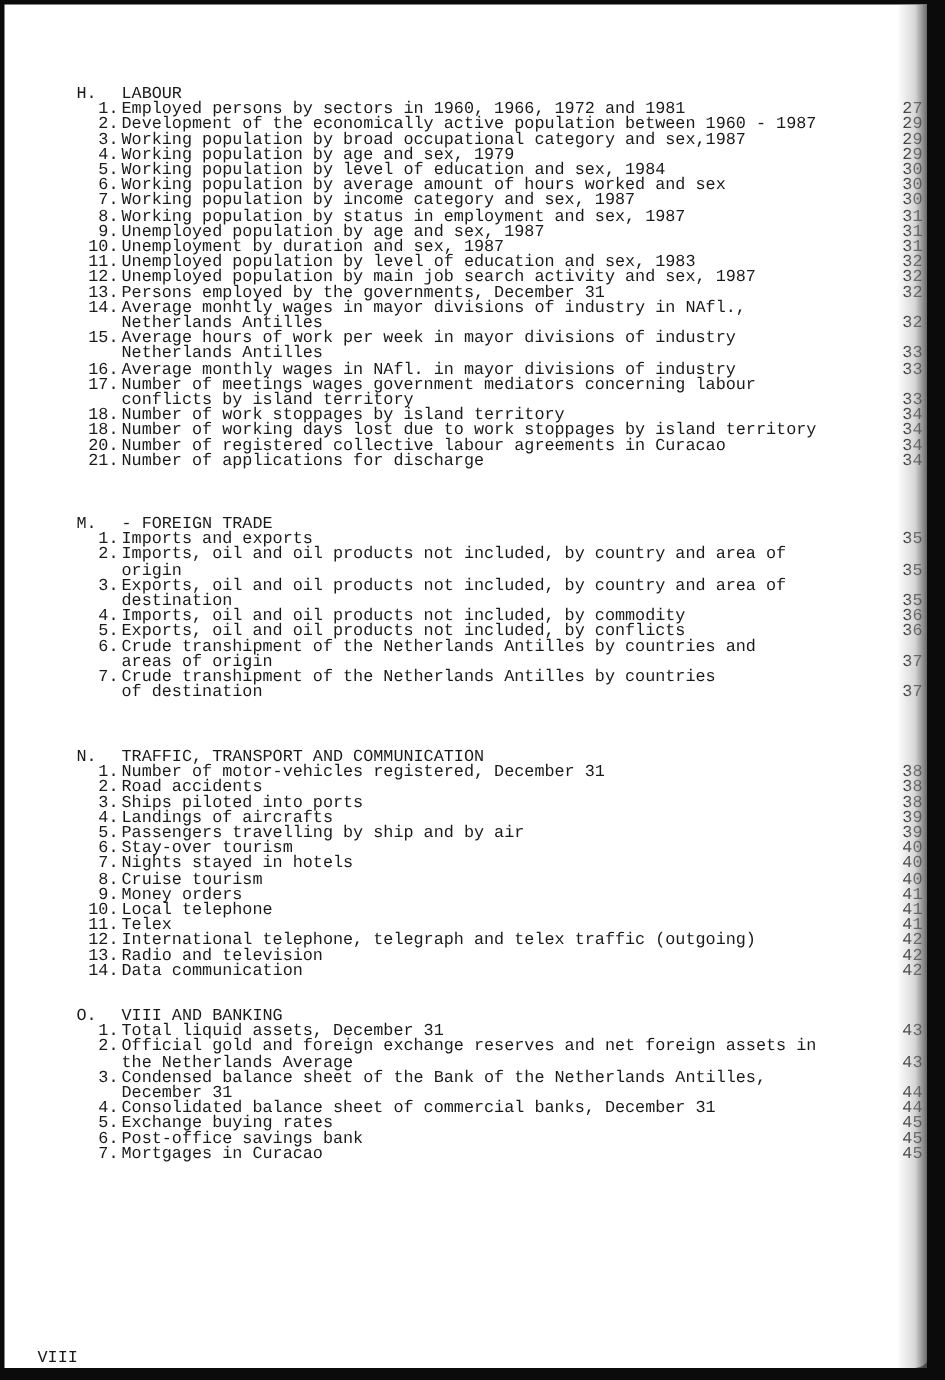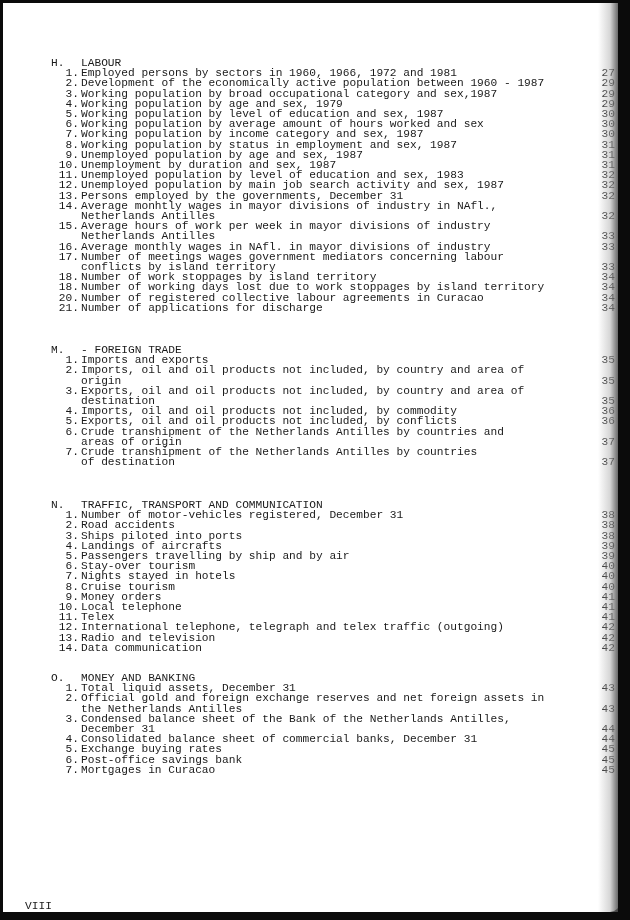--- a/index.html
+++ b/index.html
@@ -40,21 +40,21 @@
 <body>
 
 <div class="page">
   <div id="toc">
       <div class="section" style="top: 55px;">
         <div class="line" style="top: 0px;"><span class="sec-letter">H.</span><span class="sec-title">LABOUR</span></div>
         <div class="line" style="top: 10.2px;"><span class="num">1.</span><span class="txt">Employed persons by sectors in 1960, 1966, 1972 and 1981</span><span class="pg">27</span></div>
         <div class="line" style="top: 20.4px;"><span class="num">2.</span><span class="txt">Development of the economically active population between 1960 - 1987</span><span class="pg">29</span></div>
         <div class="line" style="top: 30.6px;"><span class="num">3.</span><span class="txt">Working population by broad occupational category and sex,1987</span><span class="pg">29</span></div>
         <div class="line" style="top: 40.8px;"><span class="num">4.</span><span class="txt">Working population by age and sex, 1979</span><span class="pg">29</span></div>
-        <div class="line" style="top: 51px;"><span class="num">5.</span><span class="txt">Working population by level of education and sex, 1987</span><span class="pg">30</span></div>
+        <div class="line" style="top: 51px;"><span class="num">5.</span><span class="txt">Working population by level of education and sex, 1984</span><span class="pg">30</span></div>
         <div class="line" style="top: 61.2px;"><span class="num">6.</span><span class="txt">Working population by average amount of hours worked and sex</span><span class="pg">30</span></div>
         <div class="line" style="top: 71.4px;"><span class="num">7.</span><span class="txt">Working population by income category and sex, 1987</span><span class="pg">30</span></div>
         <div class="line" style="top: 81.6px;"><span class="num">8.</span><span class="txt">Working population by status in employment and sex, 1987</span><span class="pg">31</span></div>
         <div class="line" style="top: 91.8px;"><span class="num">9.</span><span class="txt">Unemployed population by age and sex, 1987</span><span class="pg">31</span></div>
         <div class="line" style="top: 102px;"><span class="num">10.</span><span class="txt">Unemployment by duration and sex, 1987</span><span class="pg">31</span></div>
         <div class="line" style="top: 112.2px;"><span class="num">11.</span><span class="txt">Unemployed population by level of education and sex, 1983</span><span class="pg">32</span></div>
         <div class="line" style="top: 122.4px;"><span class="num">12.</span><span class="txt">Unemployed population by main job search activity and sex, 1987</span><span class="pg">32</span></div>
         <div class="line" style="top: 132.6px;"><span class="num">13.</span><span class="txt">Persons employed by the governments, December 31</span><span class="pg">32</span></div>
         <div class="line" style="top: 142.8px;"><span class="num">14.</span><span class="txt">Average monhtly wages in mayor divisions of industry in NAfl.,</span></div>
         <div class="line" style="top: 153px;"><span class="txt">Netherlands Antilles</span><span class="pg">32</span></div>
@@ -93,24 +93,24 @@
         <div class="line" style="top: 71.4px;"><span class="num">7.</span><span class="txt">Nights stayed in hotels</span><span class="pg">40</span></div>
         <div class="line" style="top: 81.6px;"><span class="num">8.</span><span class="txt">Cruise tourism</span><span class="pg">40</span></div>
         <div class="line" style="top: 91.8px;"><span class="num">9.</span><span class="txt">Money orders</span><span class="pg">41</span></div>
         <div class="line" style="top: 102px;"><span class="num">10.</span><span class="txt">Local telephone</span><span class="pg">41</span></div>
         <div class="line" style="top: 112.2px;"><span class="num">11.</span><span class="txt">Telex</span><span class="pg">41</span></div>
         <div class="line" style="top: 122.4px;"><span class="num">12.</span><span class="txt">International telephone, telegraph and telex traffic (outgoing)</span><span class="pg">42</span></div>
         <div class="line" style="top: 132.6px;"><span class="num">13.</span><span class="txt">Radio and television</span><span class="pg">42</span></div>
         <div class="line" style="top: 142.8px;"><span class="num">14.</span><span class="txt">Data communication</span><span class="pg">42</span></div>
       </div>
       <div class="section" style="top: 670px;">
-        <div class="line" style="top: 0px;"><span class="sec-letter">O.</span><span class="sec-title">MONEY AND BANKING</span></div>
+        <div class="line" style="top: 0px;"><span class="sec-letter">O.</span><span class="sec-title">VIII AND BANKING</span></div>
         <div class="line" style="top: 10.2px;"><span class="num">1.</span><span class="txt">Total liquid assets, December 31</span><span class="pg">43</span></div>
         <div class="line" style="top: 20.4px;"><span class="num">2.</span><span class="txt">Official gold and foreign exchange reserves and net foreign assets in</span></div>
-        <div class="line" style="top: 30.6px;"><span class="txt">the Netherlands Antilles</span><span class="pg">43</span></div>
+        <div class="line" style="top: 30.6px;"><span class="txt">the Netherlands Average</span><span class="pg">43</span></div>
         <div class="line" style="top: 40.8px;"><span class="num">3.</span><span class="txt">Condensed balance sheet of the Bank of the Netherlands Antilles,</span></div>
         <div class="line" style="top: 51px;"><span class="txt">December 31</span><span class="pg">44</span></div>
         <div class="line" style="top: 61.2px;"><span class="num">4.</span><span class="txt">Consolidated balance sheet of commercial banks, December 31</span><span class="pg">44</span></div>
         <div class="line" style="top: 71.4px;"><span class="num">5.</span><span class="txt">Exchange buying rates</span><span class="pg">45</span></div>
         <div class="line" style="top: 81.6px;"><span class="num">6.</span><span class="txt">Post-office savings bank</span><span class="pg">45</span></div>
         <div class="line" style="top: 91.8px;"><span class="num">7.</span><span class="txt">Mortgages in Curacao</span><span class="pg">45</span></div>
       </div>
     </div>
   <div class="folio">VIII</div>
 </div>

